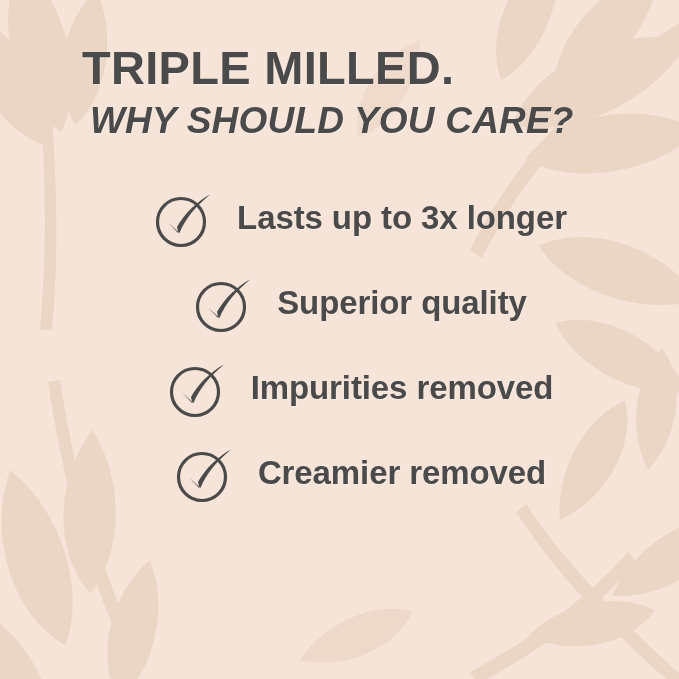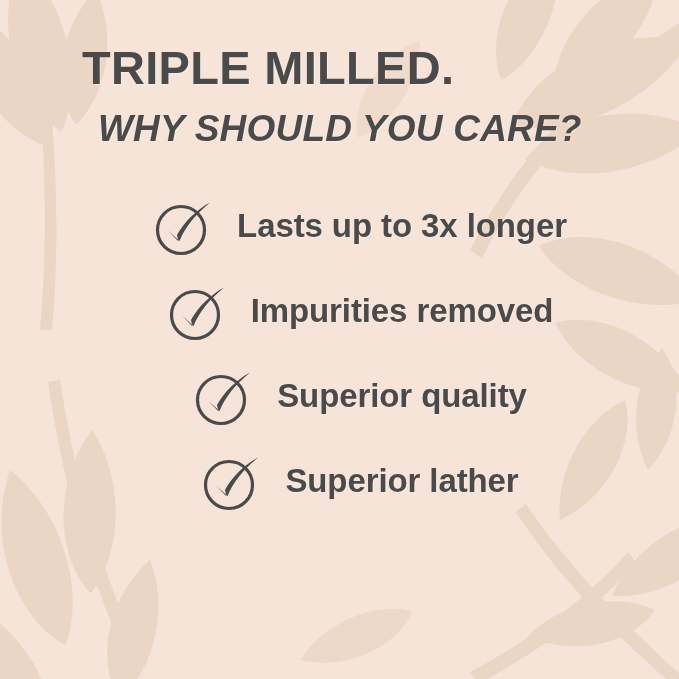--- a/index.html
+++ b/index.html
@@ -50,21 +50,21 @@
     text-shadow: 1px 1px 0 rgba(255,255,255,0.35);
   }
 
   .subhead {
     font-size: 37px;
     font-weight: bold;
     font-style: italic;
     letter-spacing: 0.2px;
     color: #4A4A4A;
     line-height: 1.1;
-    margin: 16px;
+    margin: 8px;
     text-transform: uppercase;
     text-shadow: 1px 1px 0 rgba(255,255,255,0.3);
   }
 
   #benefits {
     list-style: none;
     margin: 0;
     padding: 0;
     margin-top: 48px;
   }
@@ -197,39 +197,39 @@
         <span class="benefit-text">Lasts up to 3x longer</span>
       </li>
 
       <li class="benefit-row">
         <span class="check-icon">
           <svg width="62" height="58" viewBox="0 0 62 58" xmlns="http://www.w3.org/2000/svg">
             <circle cx="27" cy="30" r="23.5" fill="none" stroke="#4A4A4A" stroke-width="3.2"></circle>
             <path d="M14 30.5 L24.5 41.5 L23 35 C30 22 43 9.5 56 2.5 C42 14 31 27 25.5 41 Z" fill="#4A4A4A"></path>
           </svg>
         </span>
+        <span class="benefit-text">Superior quality</span>
+      </li>
+
+      <li class="benefit-row">
+        <span class="check-icon">
+          <svg width="62" height="58" viewBox="0 0 62 58" xmlns="http://www.w3.org/2000/svg">
+            <circle cx="27" cy="30" r="23.5" fill="none" stroke="#4A4A4A" stroke-width="3.2"></circle>
+            <path d="M14 30.5 L24.5 41.5 L23 35 C30 22 43 9.5 56 2.5 C42 14 31 27 25.5 41 Z" fill="#4A4A4A"></path>
+          </svg>
+        </span>
         <span class="benefit-text">Impurities removed</span>
       </li>
 
       <li class="benefit-row">
         <span class="check-icon">
           <svg width="62" height="58" viewBox="0 0 62 58" xmlns="http://www.w3.org/2000/svg">
             <circle cx="27" cy="30" r="23.5" fill="none" stroke="#4A4A4A" stroke-width="3.2"></circle>
             <path d="M14 30.5 L24.5 41.5 L23 35 C30 22 43 9.5 56 2.5 C42 14 31 27 25.5 41 Z" fill="#4A4A4A"></path>
           </svg>
         </span>
-        <span class="benefit-text">Superior quality</span>
-      </li>
-
-      <li class="benefit-row">
-        <span class="check-icon">
-          <svg width="62" height="58" viewBox="0 0 62 58" xmlns="http://www.w3.org/2000/svg">
-            <circle cx="27" cy="30" r="23.5" fill="none" stroke="#4A4A4A" stroke-width="3.2"></circle>
-            <path d="M14 30.5 L24.5 41.5 L23 35 C30 22 43 9.5 56 2.5 C42 14 31 27 25.5 41 Z" fill="#4A4A4A"></path>
-          </svg>
-        </span>
-        <span class="benefit-text">Superior lather</span>
+        <span class="benefit-text">Creamier removed</span>
       </li>
 
 
     </ul>
   </div>
 </div>
 
 </body></html>

